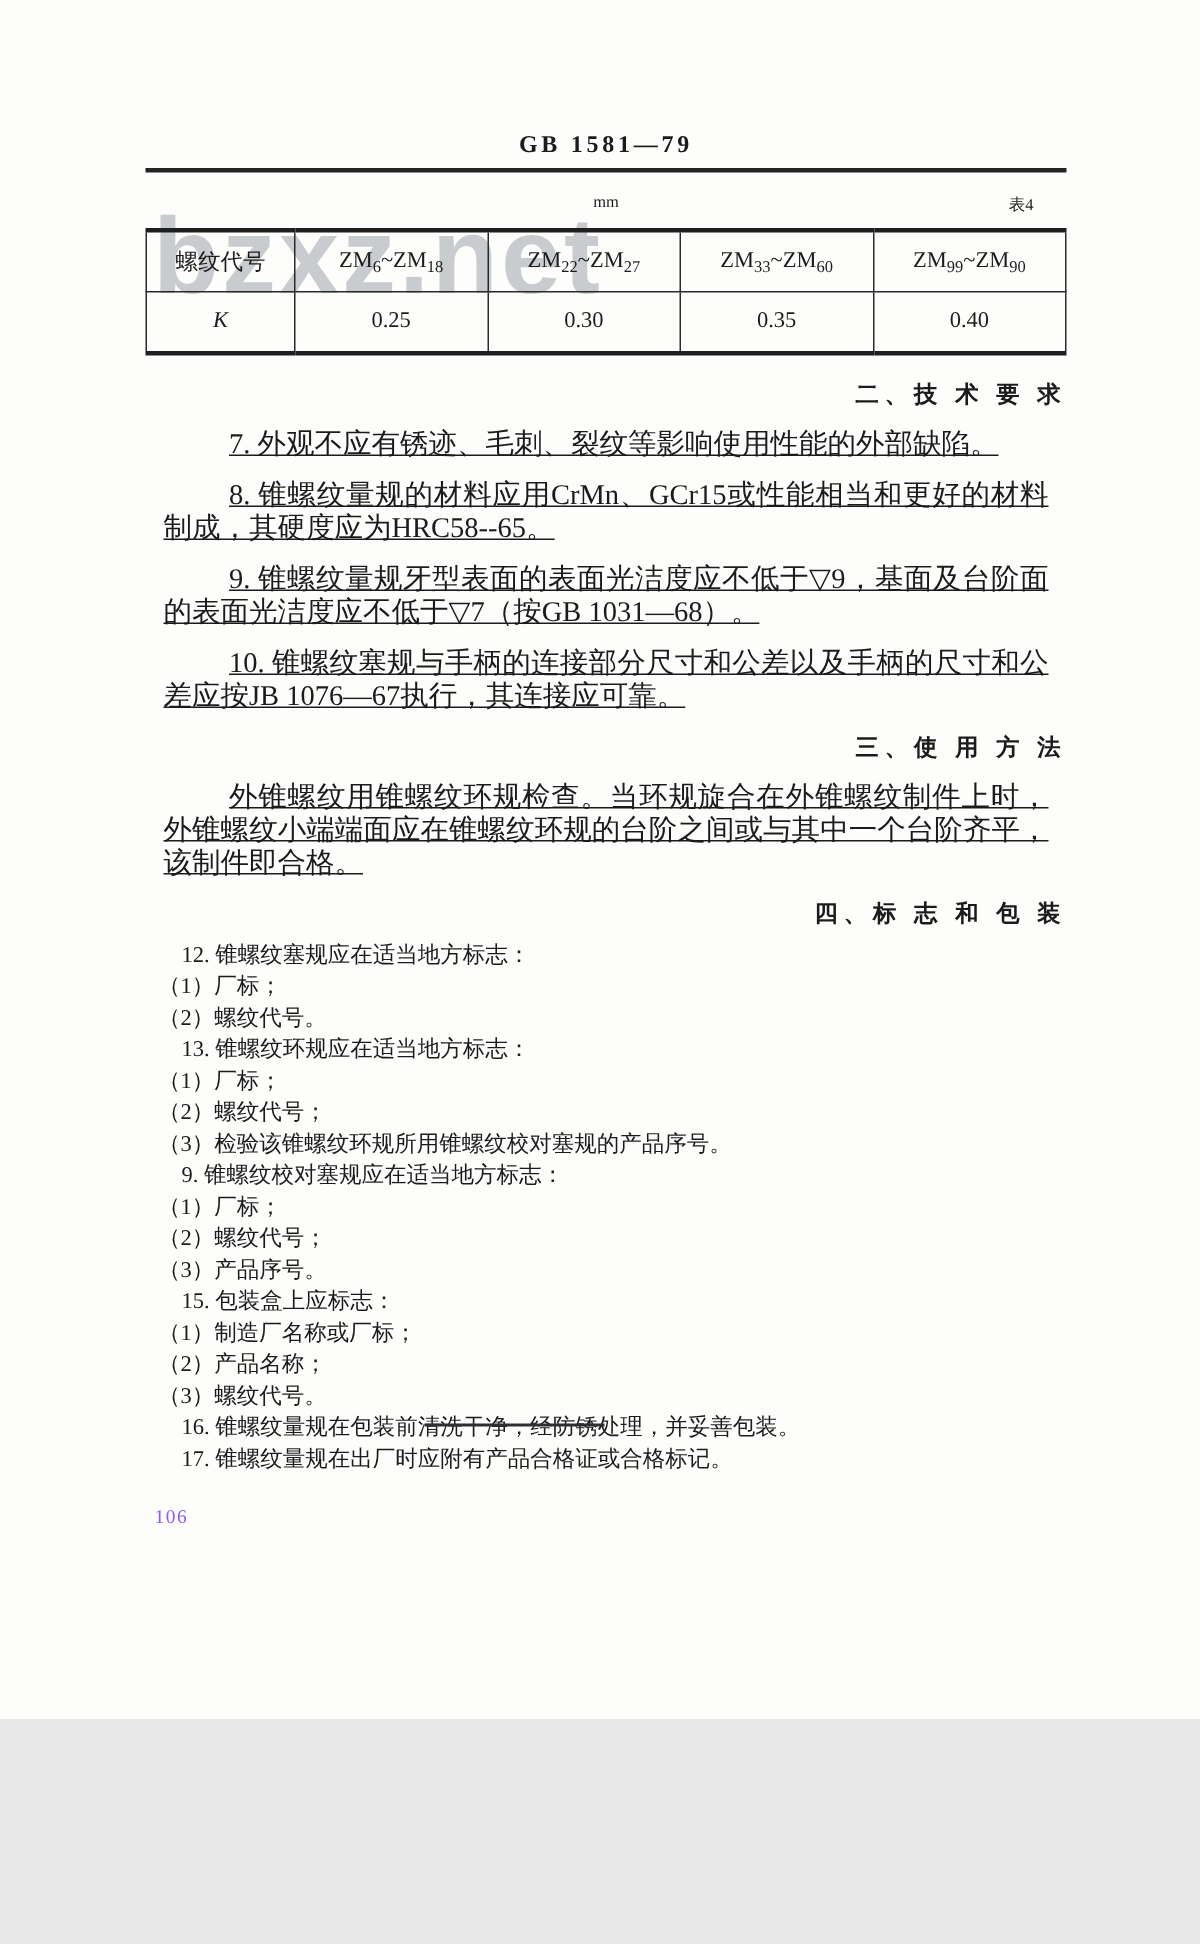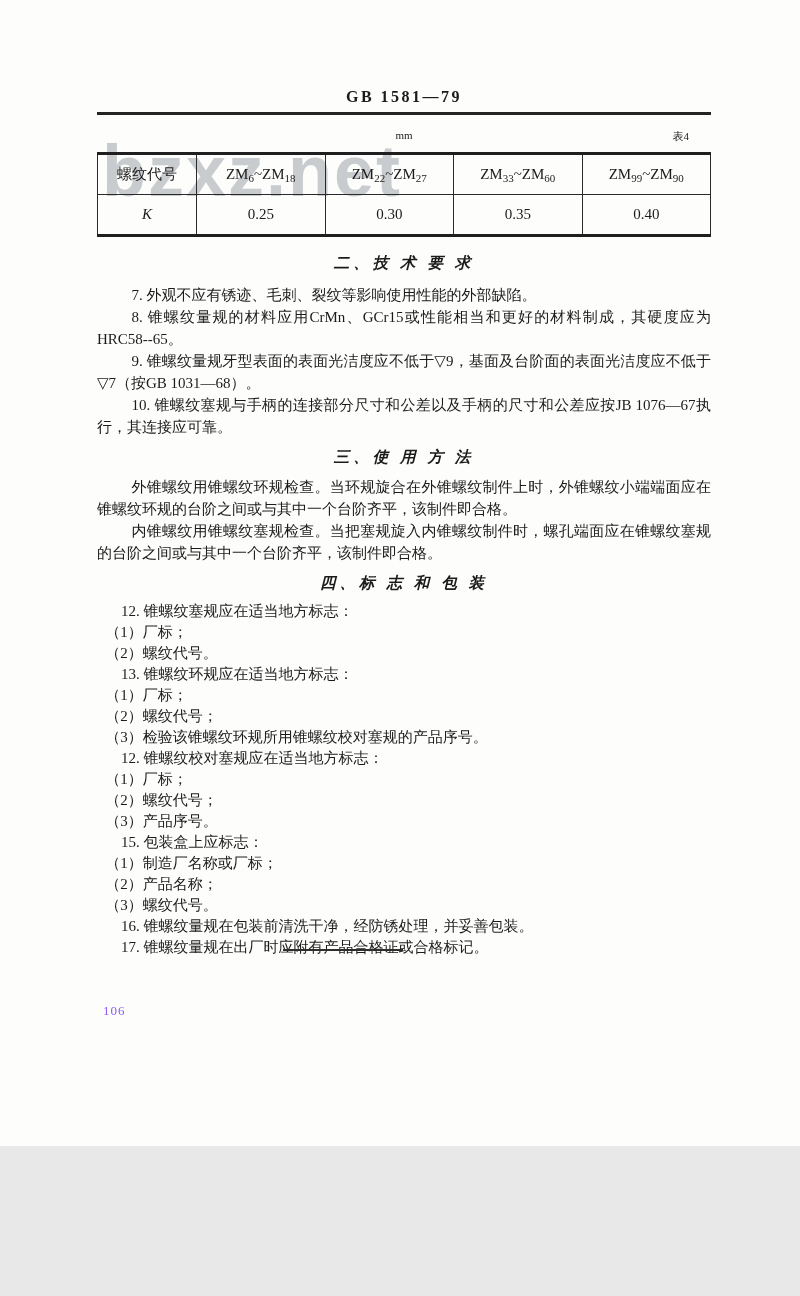--- a/index.html
+++ b/index.html
@@ -43,29 +43,29 @@
     background:transparent;
   }
   table.ktable { border-top:3px solid #0f766e; border-bottom:3px solid #1f1f1f; }
   table.ktable tr:first-child th { border-top:3px solid #1f1f1f; }
   table.ktable tr:last-child td { border-bottom:3px solid #1f1f1f; }
   .col-head { width:98px; }
   .zsub { font-size:11px; vertical-align:-3px; letter-spacing:0; }
   .kcell { font-style:italic; font-family:"Liberation Serif",serif; }
 
   h2.section-title {
-    text-align:center; font-size:15.5px; font-weight:bold;
-    letter-spacing:4px; margin:16px 0 10px 0;font-style:italic;
+    text-align:right; font-size:15.5px; font-weight:bold;
+    letter-spacing:4px; margin:16px 0 10px 0;
   }
   h2.t-usage { margin:9px 0 8px 0; }
   h2.t-marking { margin:9px 0 7px 0; }
 
   .para {
-    margin:0; font-size:15px; line-height:22px;
-    text-align:justify; text-indent:2.3em;
+    margin:12px; font-size:19px; line-height:22px;
+    text-align:justify; text-indent:2.3em;text-decoration:underline;
   }
   .mline { margin:0; font-size:15px; line-height:21px; text-align:justify; }
   .mnum  { text-indent:1.6em; }
   .msub  { text-indent:0.55em; }
 
   .end-rule {
     position:absolute; left:283px; top:949px;
     width:120px; border-top:2.5px solid #2e2e2e; height:0;
   }
   .page-number {
@@ -110,31 +110,30 @@
     </div>
 
     <h2 class="section-title">二、技 术 要 求</h2>
     <p class="para">7. 外观不应有锈迹、毛刺、裂纹等影响使用性能的外部缺陷。</p>
     <p class="para">8. 锥螺纹量规的材料应用CrMn、GCr15或性能相当和更好的材料制成，其硬度应为HRC58--65。</p>
     <p class="para">9. 锥螺纹量规牙型表面的表面光洁度应不低于▽9，基面及台阶面的表面光洁度应不低于▽7（按GB 1031—68）。</p>
     <p class="para">10. 锥螺纹塞规与手柄的连接部分尺寸和公差以及手柄的尺寸和公差应按JB 1076—67执行，其连接应可靠。</p>
 
     <h2 class="section-title t-usage">三、使 用 方 法</h2>
     <p class="para">外锥螺纹用锥螺纹环规检查。当环规旋合在外锥螺纹制件上时，外锥螺纹小端端面应在锥螺纹环规的台阶之间或与其中一个台阶齐平，该制件即合格。</p>
-    <p class="para">内锥螺纹用锥螺纹塞规检查。当把塞规旋入内锥螺纹制件时，螺孔端面应在锥螺纹塞规的台阶之间或与其中一个台阶齐平，该制件即合格。</p>
 
     <h2 class="section-title t-marking">四、标 志 和 包 装</h2>
     <p class="mline mnum">12. 锥螺纹塞规应在适当地方标志：</p>
     <p class="mline msub">（1）厂标；</p>
     <p class="mline msub">（2）螺纹代号。</p>
     <p class="mline mnum">13. 锥螺纹环规应在适当地方标志：</p>
     <p class="mline msub">（1）厂标；</p>
     <p class="mline msub">（2）螺纹代号；</p>
     <p class="mline msub">（3）检验该锥螺纹环规所用锥螺纹校对塞规的产品序号。</p>
-    <p class="mline mnum">12. 锥螺纹校对塞规应在适当地方标志：</p>
+    <p class="mline mnum">9. 锥螺纹校对塞规应在适当地方标志：</p>
     <p class="mline msub">（1）厂标；</p>
     <p class="mline msub">（2）螺纹代号；</p>
     <p class="mline msub">（3）产品序号。</p>
     <p class="mline mnum">15. 包装盒上应标志：</p>
     <p class="mline msub">（1）制造厂名称或厂标；</p>
     <p class="mline msub">（2）产品名称；</p>
     <p class="mline msub">（3）螺纹代号。</p>
     <p class="mline mnum">16. 锥螺纹量规在包装前清洗干净，经防锈处理，并妥善包装。</p>
     <p class="mline mnum">17. 锥螺纹量规在出厂时应附有产品合格证或合格标记。</p>
 

